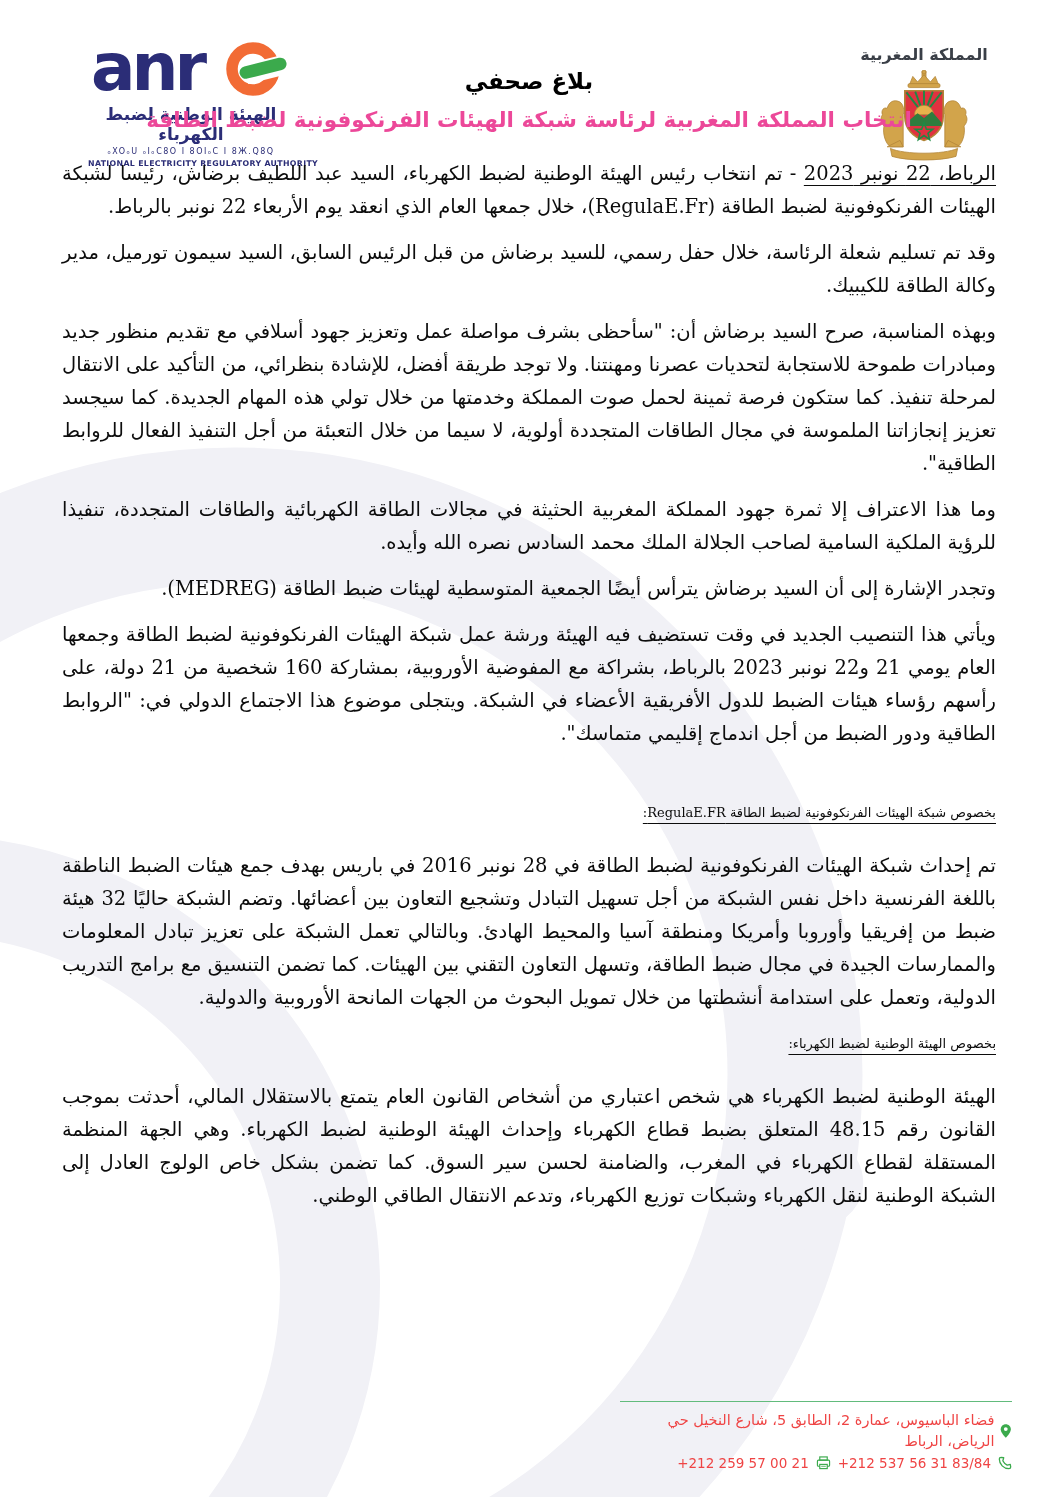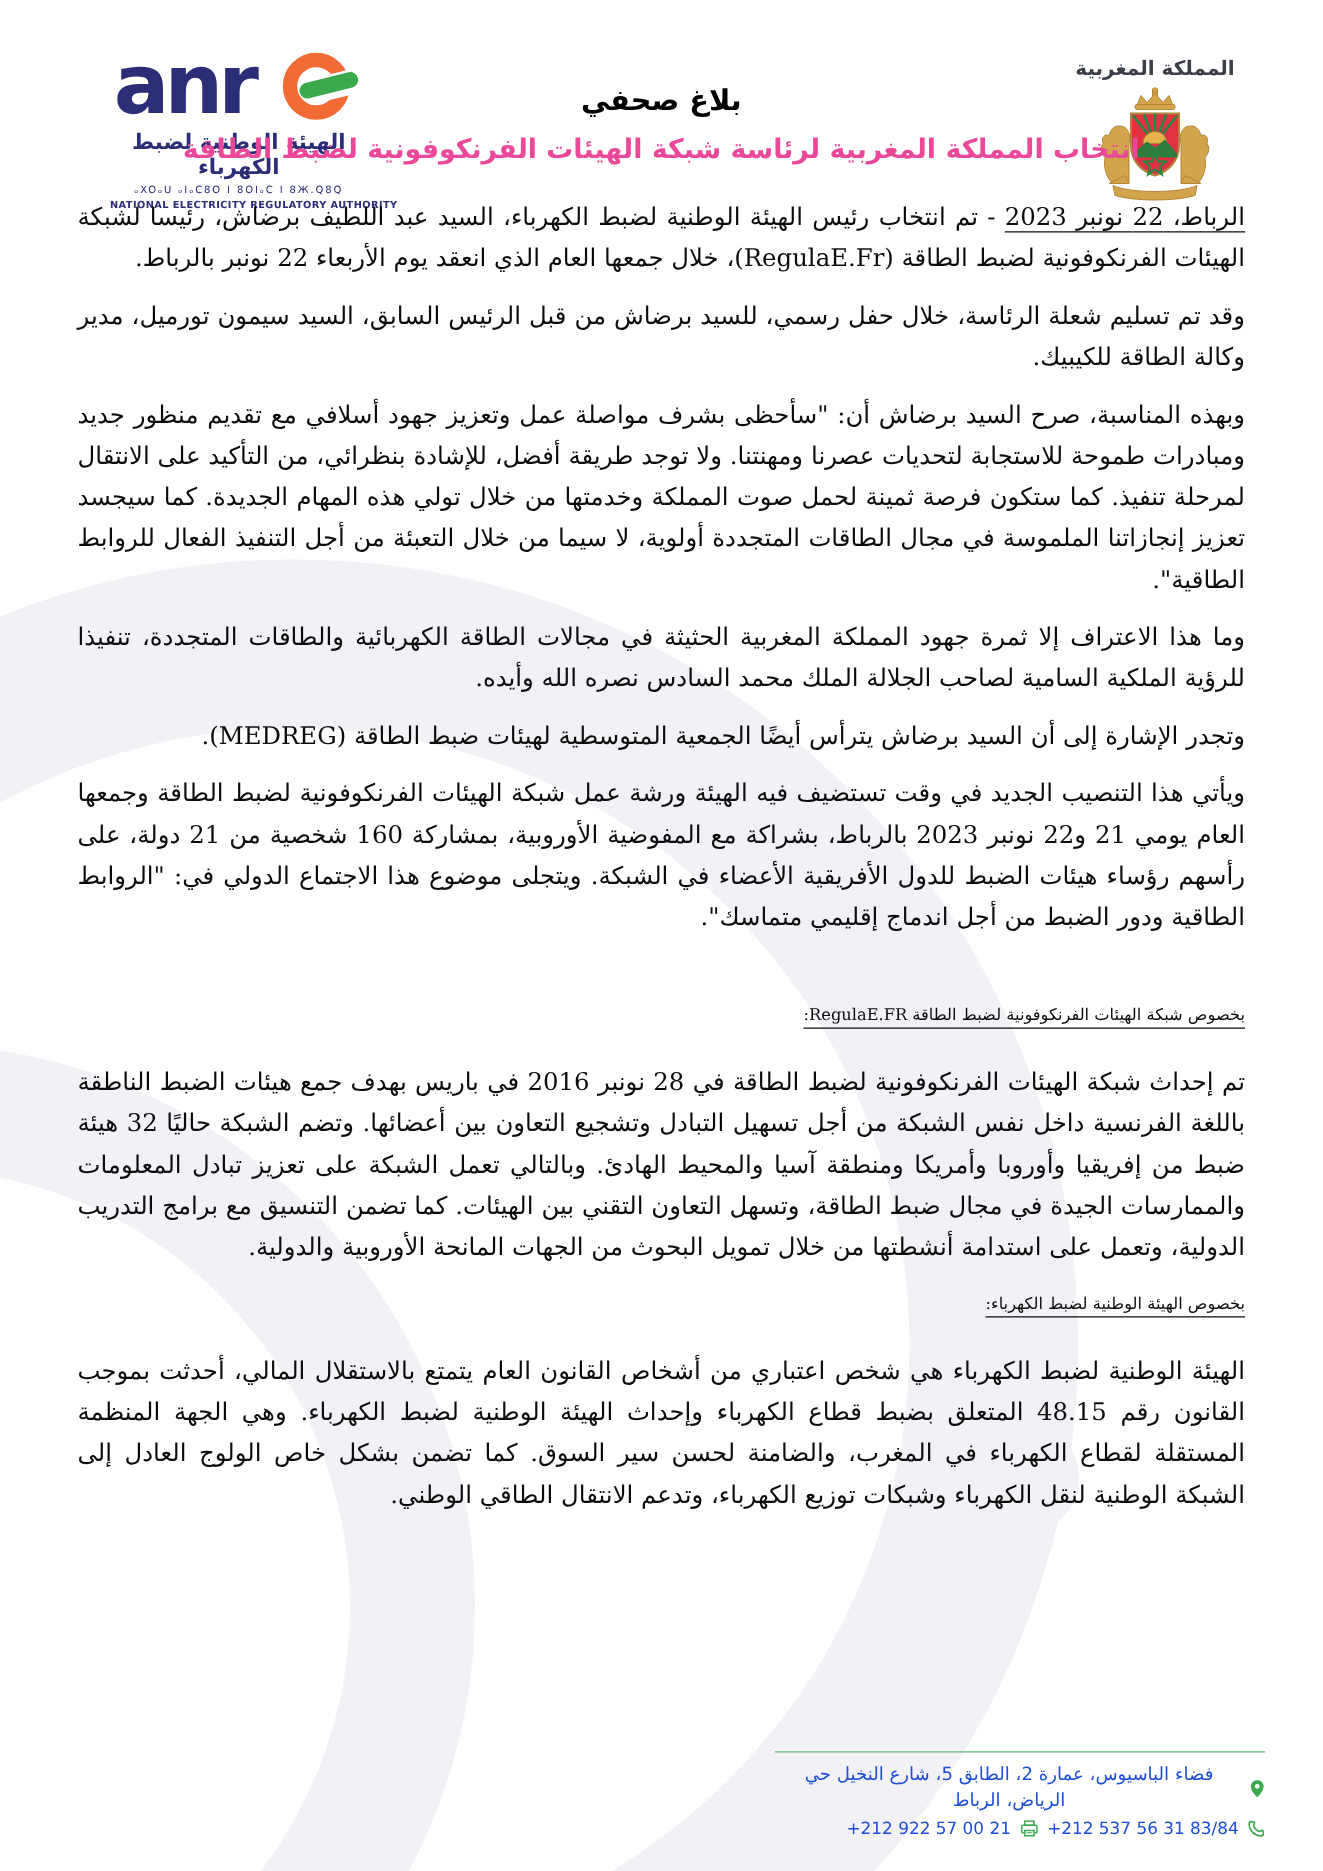--- a/index.html
+++ b/index.html
@@ -45,21 +45,21 @@
   .content h3{
     font-size:13px;font-weight:normal;margin:0 0 20px 0;
     text-decoration:underline;text-underline-offset:6px;
   }
   .gap-top{margin-top:46px !important;}
   .h2-gap{margin-top:6px !important;}
 
   
   .footer-contact{
     position:absolute;right:46px;bottom:26px;width:392px;
-    direction:rtl;color:#1d4ed8;z-index:1;text-align:center;
+    direction:rtl;color:#ef4444;z-index:1;
   }
   .footer-sep{border-top:1.6px solid #62bb7c;margin-bottom:8px;}
   .footer-line{display:flex;align-items:center;gap:6px;justify-content:flex-start;}
   .addr-text{font-size:14.5px;line-height:21px;}
   .phones{margin-top:3px;display:flex;align-items:center;gap:7px;}
   .phone-num{font-size:13.5px;direction:ltr;unicode-bidi:isolate;}
   .footer-website{
     position:absolute;left:70px;bottom:32px;display:flex;align-items:center;gap:10px;z-index:1;
   }
   .site-text{font-size:21px;font-weight:bold;color:#2b2b6e;letter-spacing:0.3px;}
@@ -159,18 +159,18 @@
       <svg width="14" height="14" viewBox="0 0 32 32">
         <path d="M7,3 C5,3 3,5 3,7 C3,19 13,29 25,29 C27,29 29,27 29,25 L28,19 L21,21 C17,19 13,15 11,11 L13,4 Z" fill="none" stroke="#3baa4c" stroke-width="3" stroke-linejoin="round"></path>
       </svg>
       <span class="phone-num">+212 537 56 31 83/84</span>
       <svg width="15" height="14" viewBox="0 0 32 30">
         <rect x="8" y="2" width="16" height="7" fill="none" stroke="#3baa4c" stroke-width="2.5"></rect>
         <rect x="3" y="9" width="26" height="13" rx="2" fill="none" stroke="#3baa4c" stroke-width="2.5"></rect>
         <rect x="8" y="18" width="16" height="9" fill="#ffffff" stroke="#3baa4c" stroke-width="2.5"></rect>
         <line x1="11" y1="22" x2="21" y2="22" stroke="#3baa4c" stroke-width="1.8"></line>
       </svg>
-      <span class="phone-num">+212 922 57 00 21</span>
+      <span class="phone-num">+212 259 57 00 21</span>
     </div>
   </div>
 
 
 </div>
 
 </body></html>

